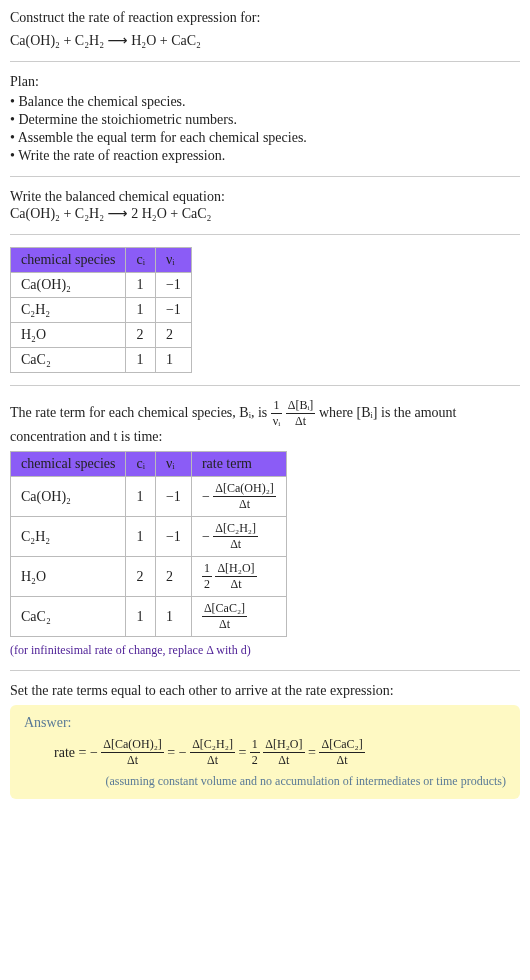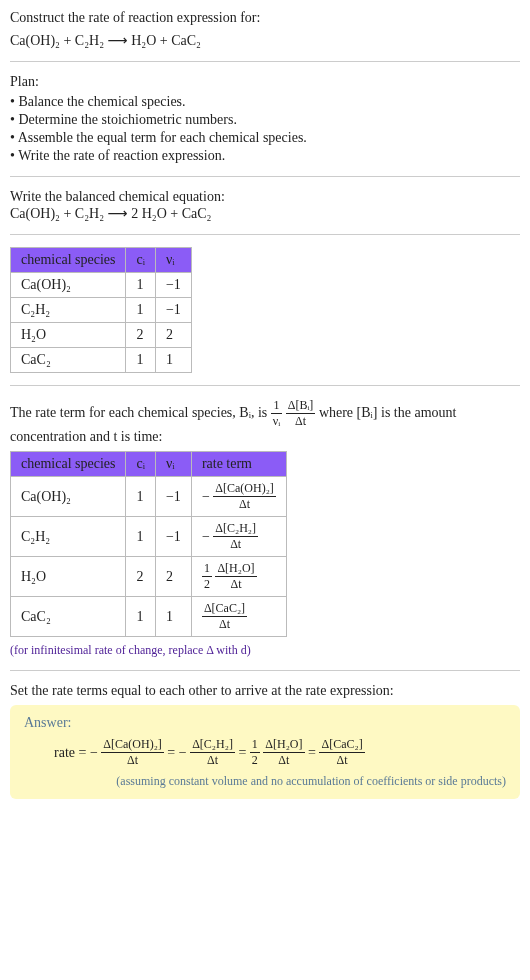--- a/index.html
+++ b/index.html
@@ -255,15 +255,15 @@
       <span class="frac inline-mid">
         <span class="num">Δ[H₂O]</span>
         <span class="den">Δt</span>
       </span>
       <span class="inline-mid"> = </span>
       <span class="frac inline-mid">
         <span class="num">Δ[CaC₂]</span>
         <span class="den">Δt</span>
       </span>
     </div>
-    <div class="answer-note">(assuming constant volume and no accumulation of coefficients or side products)</div>
+    <div class="answer-note">(assuming constant volume and no accumulation of intermediates or time products)</div>
   </div>
 </div>
 
 </body></html>

